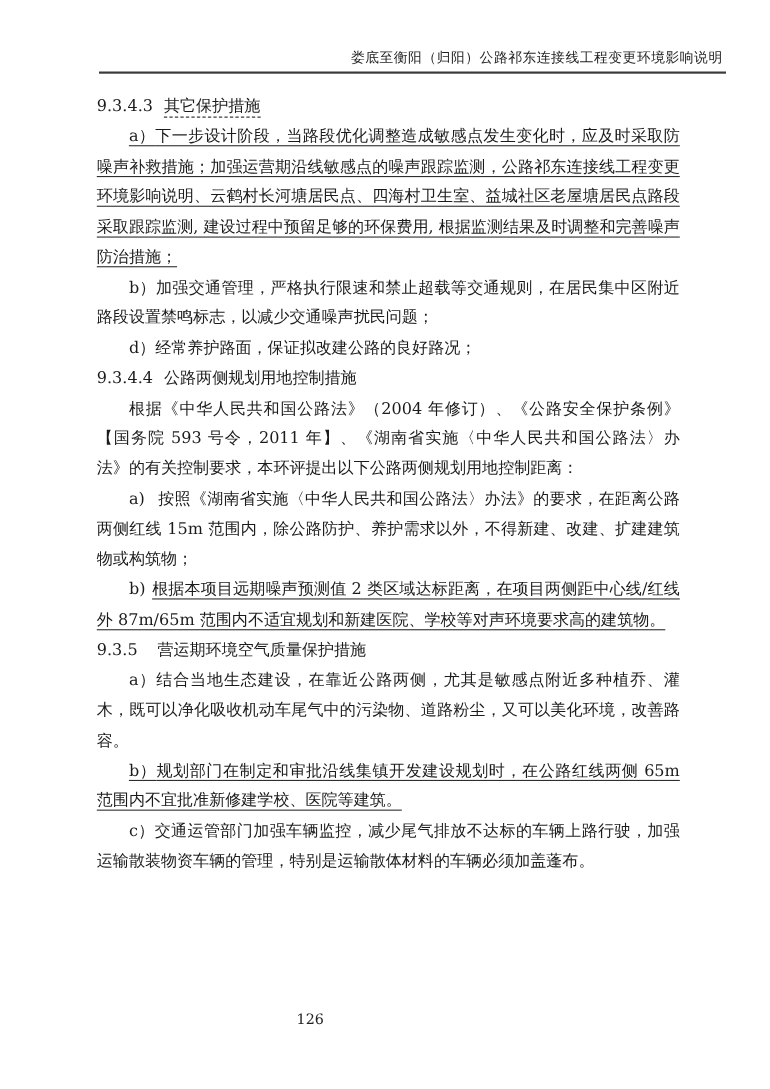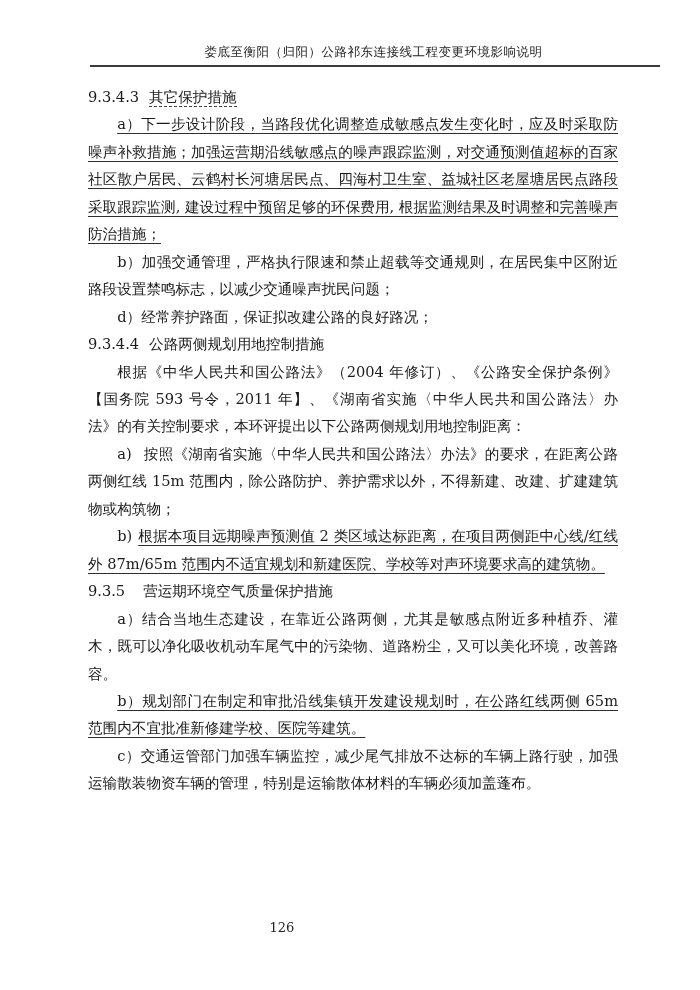--- a/index.html
+++ b/index.html
@@ -11,21 +11,21 @@
     background: #ffffff;
     font-family: "DejaVu Serif", "Liberation Serif", serif;
     color: #1b1b1b;
     overflow: hidden;
   }
   .header-title {
     position: absolute;
     top: 44px;
     left: 90px;
     width: 567px;
-    text-align: center;
+    text-align: right;
     font-size: 12.5px;
     line-height: 16px;
     letter-spacing: 0.5px;
     color: #222;
   }
   .header-rule {
     position: absolute;
     top: 65px;
     left: 90px;
     width: 570px;
@@ -78,21 +78,21 @@
 
   <div class="header-title">娄底至衡阳（归阳）公路祁东连接线工程变更环境影响说明</div>
   <div class="header-rule"></div>
 
   <div class="content">
 
     <div class="heading">
       <span class="num">9.3.4.3</span><span class="title-dashed">其它保护措施</span>
     </div>
 
-    <p class="para"><span class="ul">a）</span><span class="ul">下一步设计阶段，当路段优化调整造成敏感点发生变化时，应及时采取防噪声补救措施；加强运营期沿线敏感点的噪声跟踪监测，对交通预测值超标的百家社区散户居民、云鹤村长河塘居民点、四海村卫生室、益城社区老屋塘居民点路段采取跟踪监测, 建设过程中预留足够的环保费用, 根据监测结果及时调整和完善噪声防治措施；</span></p>
+    <p class="para"><span class="ul">a）</span><span class="ul">下一步设计阶段，当路段优化调整造成敏感点发生变化时，应及时采取防噪声补救措施；加强运营期沿线敏感点的噪声跟踪监测，公路祁东连接线工程变更环境影响说明、云鹤村长河塘居民点、四海村卫生室、益城社区老屋塘居民点路段采取跟踪监测, 建设过程中预留足够的环保费用, 根据监测结果及时调整和完善噪声防治措施；</span></p>
 
     <p class="para"><span>b）</span><span>加强交通管理，严格执行限速和禁止超载等交通规则，在居民集中区附近路段设置禁鸣标志，以减少交通噪声扰民问题；</span></p>
 
 
     <p class="para"><span>d）</span><span>经常养护路面，保证拟改建公路的良好路况；</span></p>
 
 
     <div class="heading">
       <span class="num">9.3.4.4</span><span>公路两侧规划用地控制措施</span>
     </div>

